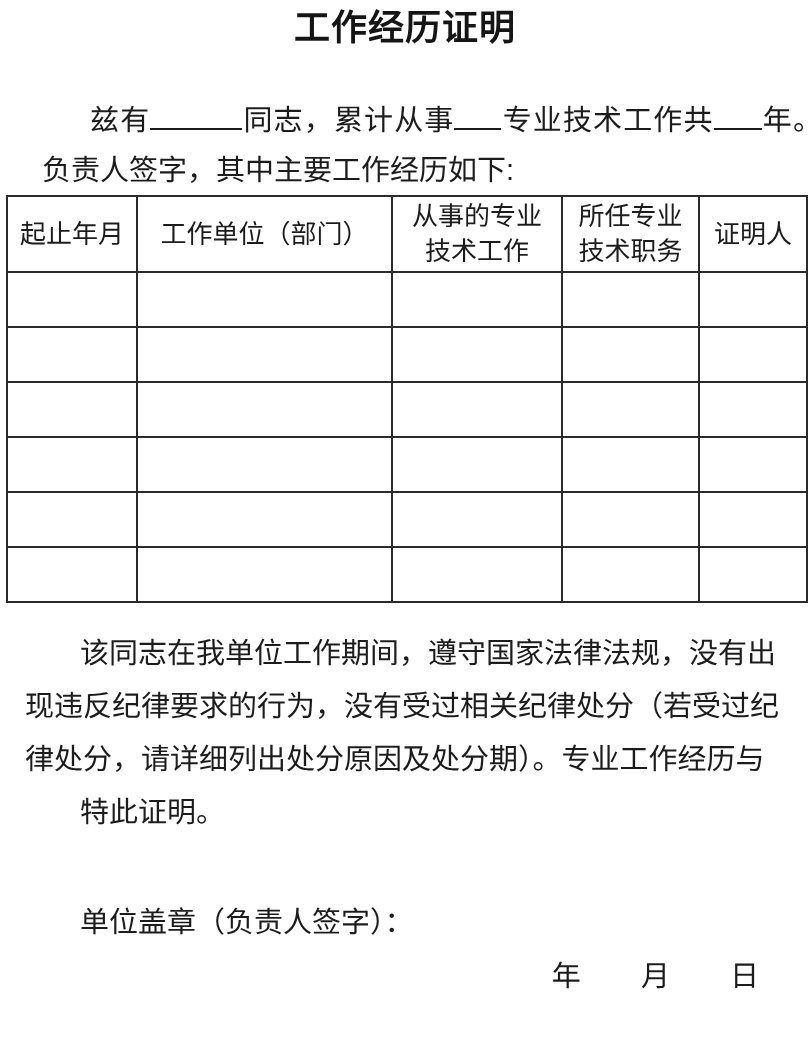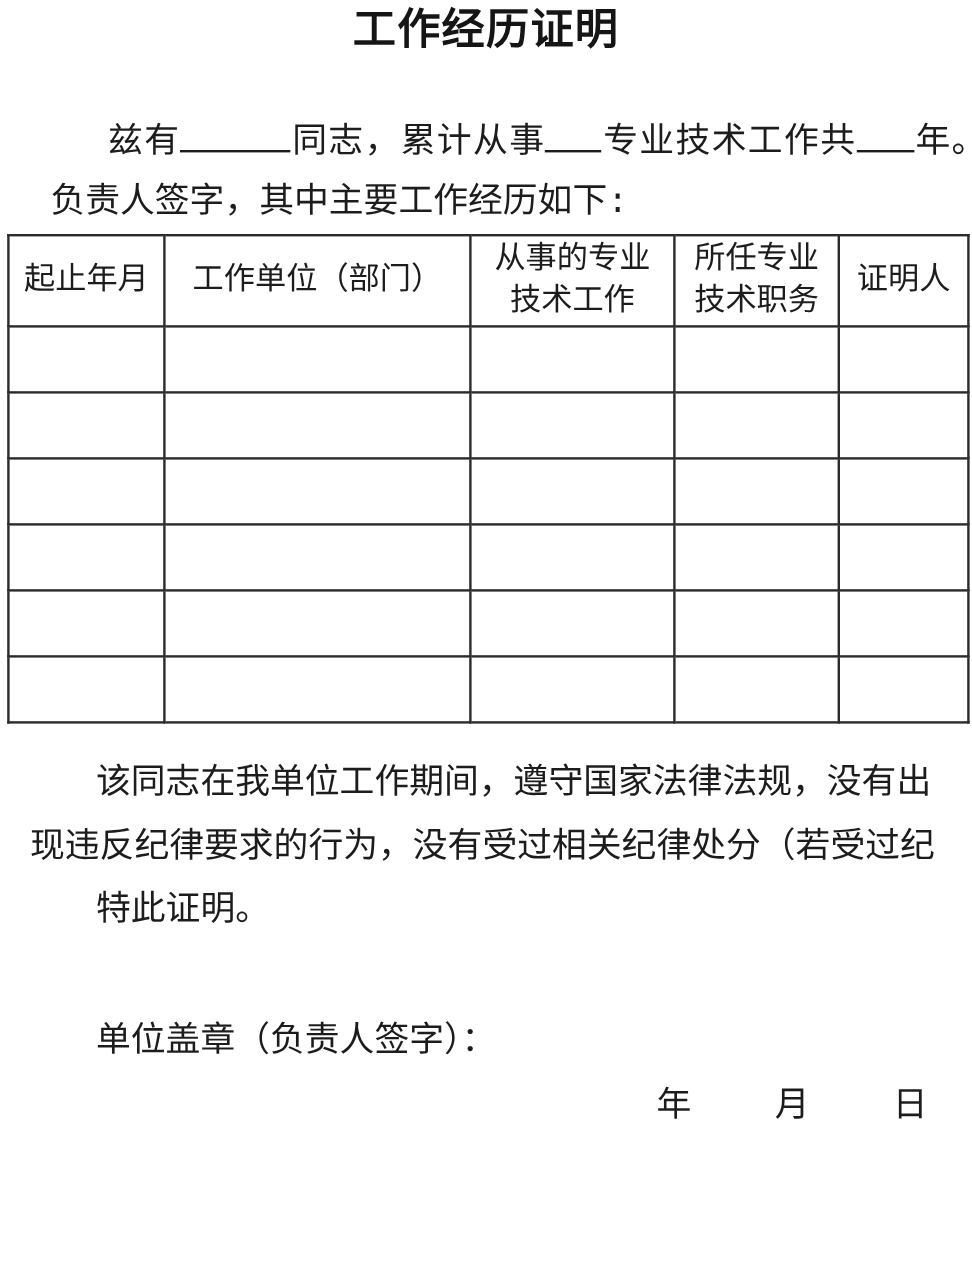--- a/index.html
+++ b/index.html
@@ -2,21 +2,21 @@
 <html lang="zh-CN"><head>
 <meta charset="utf-8">
 <style>
   html, body { margin: 0; padding: 0; background: #ffffff; }
   .page {
     position: relative;
     width: 810px;
     height: 1051px;
     background: #ffffff;
     color: #1c1c1c;
-    font-family: Liberation Mono, monospace;
+    font-family: Liberation Sans, sans-serif;
     overflow: hidden;
   }
   .doc-title {
     padding-top: 5px;
     text-align: center;
     font-size: 36px;
     line-height: 46px;
     font-weight: bold;
     letter-spacing: 1px;
     color: #151515;
@@ -87,21 +87,21 @@
     width: 782px;
     font-size: 29px;
     line-height: 50px;
     text-indent: 55px;
   }
   .date-line {
     margin-top: 12px;
     font-size: 29px;
     line-height: 34px;
     text-align: right;
-    padding-right: 37px;
+    padding-right: 51px;
   }
   .date-line .date-part { display: inline-block; }
   .date-line .gap { margin-left: 52px; }
 </style>
 </head>
 <body>
 
 <div class="page">
 
   <div class="doc-title">工作经历证明</div>
@@ -176,20 +176,21 @@
           <td></td>
           <td></td>
           <td></td>
         </tr>
       </tbody>
   </table>
 
   <div class="body-text">
     <div class="body-line first-line">该同志在我单位工作期间，遵守国家法律法规，没有出</div>
     <div class="body-line">现违反纪律要求的行为，没有受过相关纪律处分（若受过纪</div>
+    <div class="body-line">律处分，请详细列出处分原因及处分期）。专业工作经历与</div>
   </div>
 
   <div class="closing-line">特此证明。</div>
 
   <div class="seal-line">单位盖章（负责人签字）：</div>
 
   <div class="date-line">
     <span class="date-part">年</span>
     <span class="date-part gap">月</span>
     <span class="date-part gap">日</span>

